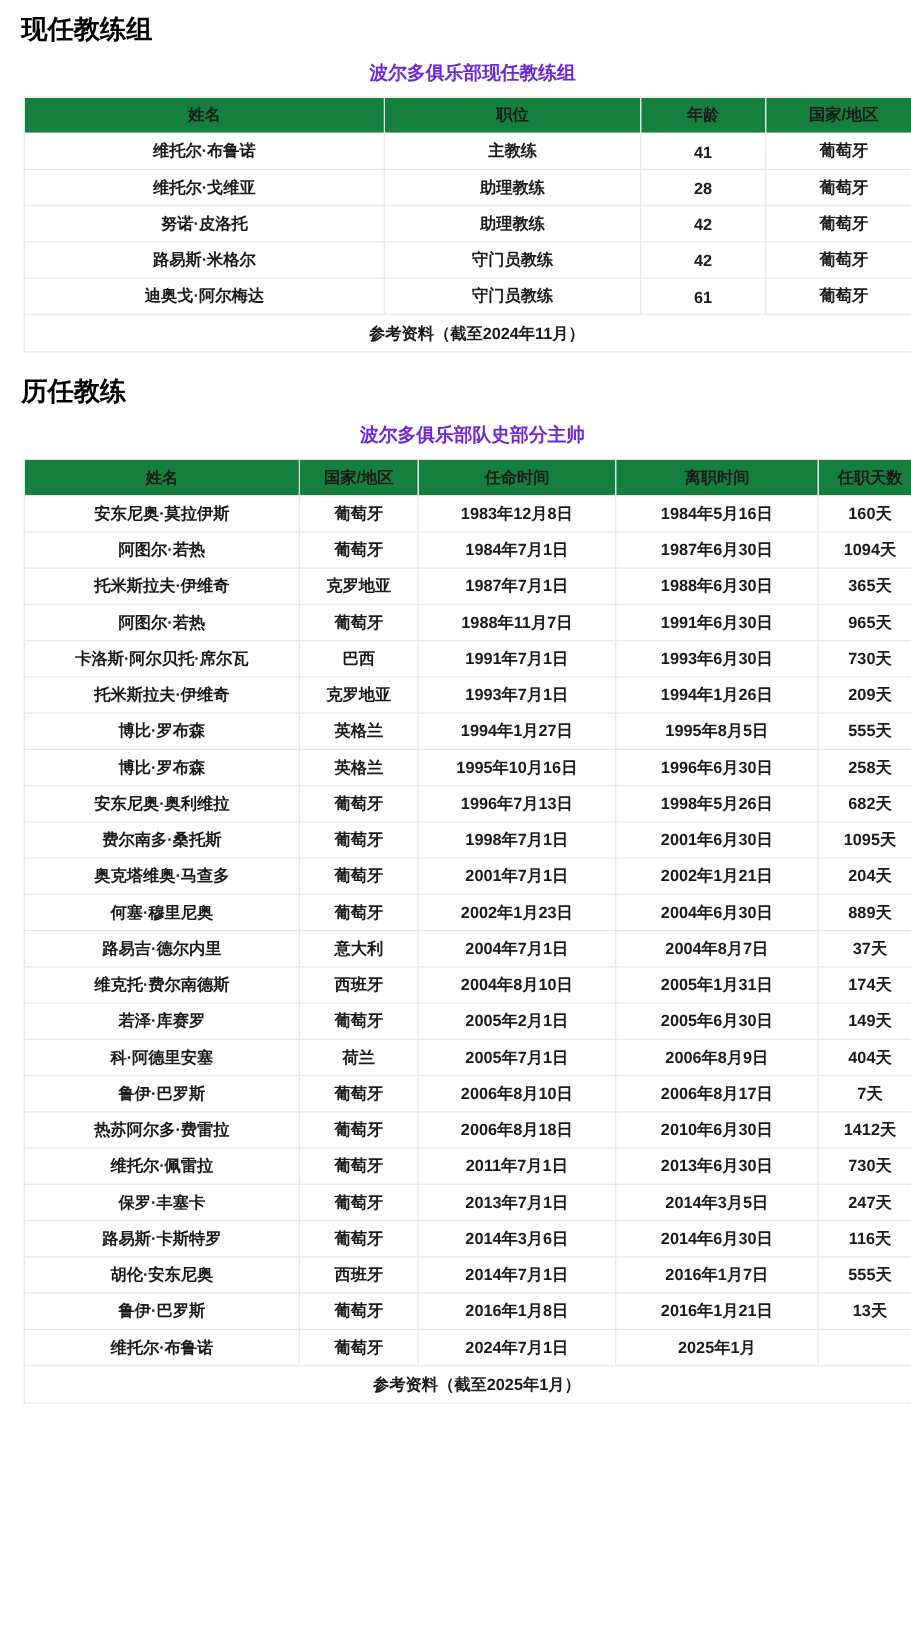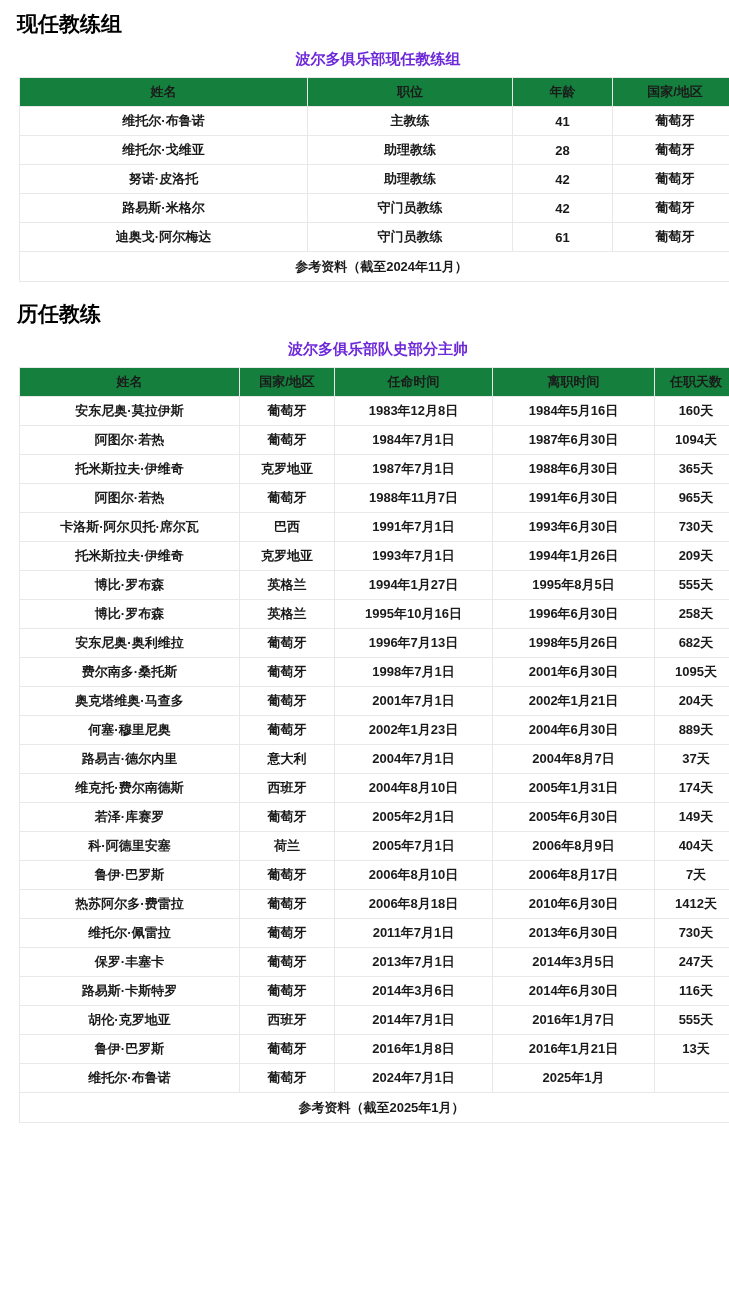--- a/index.html
+++ b/index.html
@@ -287,21 +287,21 @@
             <td>247天</td>
           </tr>
           <tr>
             <td>路易斯·卡斯特罗</td>
             <td>葡萄牙</td>
             <td>2014年3月6日</td>
             <td>2014年6月30日</td>
             <td>116天</td>
           </tr>
           <tr>
-            <td>胡伦·克罗地亚</td>
+            <td>胡伦·安东尼奥</td>
             <td>西班牙</td>
             <td>2014年7月1日</td>
             <td>2016年1月7日</td>
             <td>555天</td>
           </tr>
           <tr>
             <td>鲁伊·巴罗斯</td>
             <td>葡萄牙</td>
             <td>2016年1月8日</td>
             <td>2016年1月21日</td>

